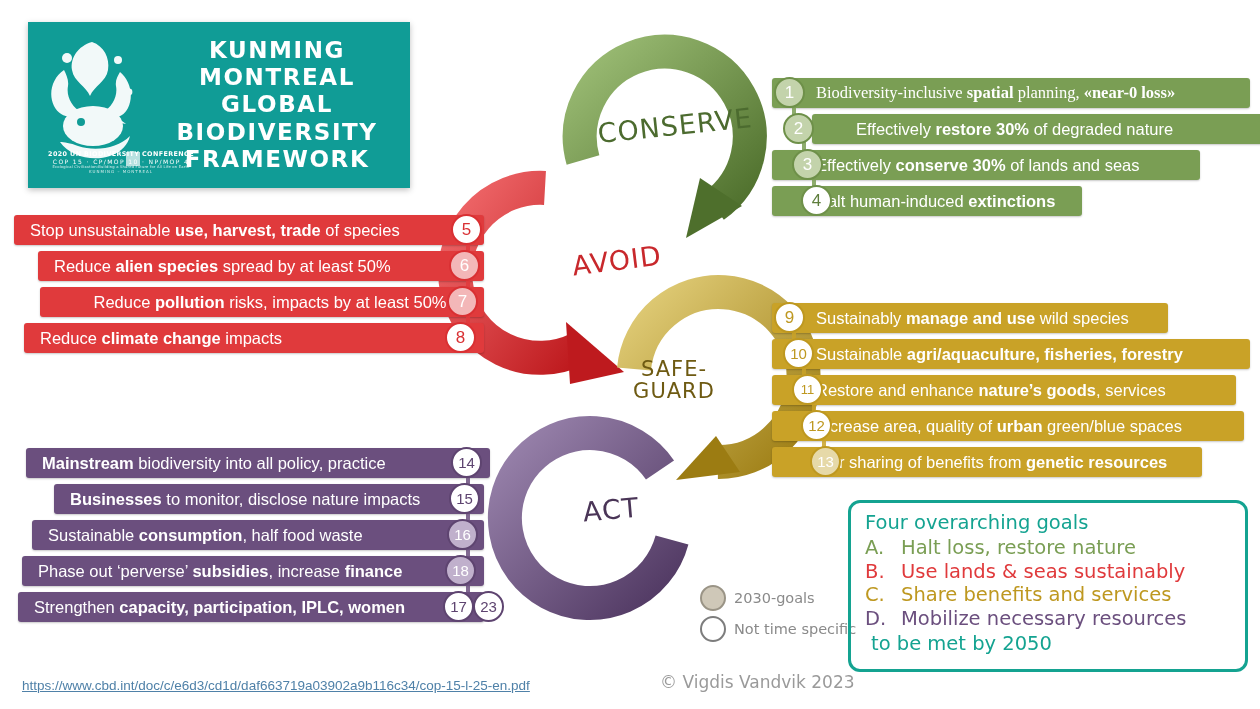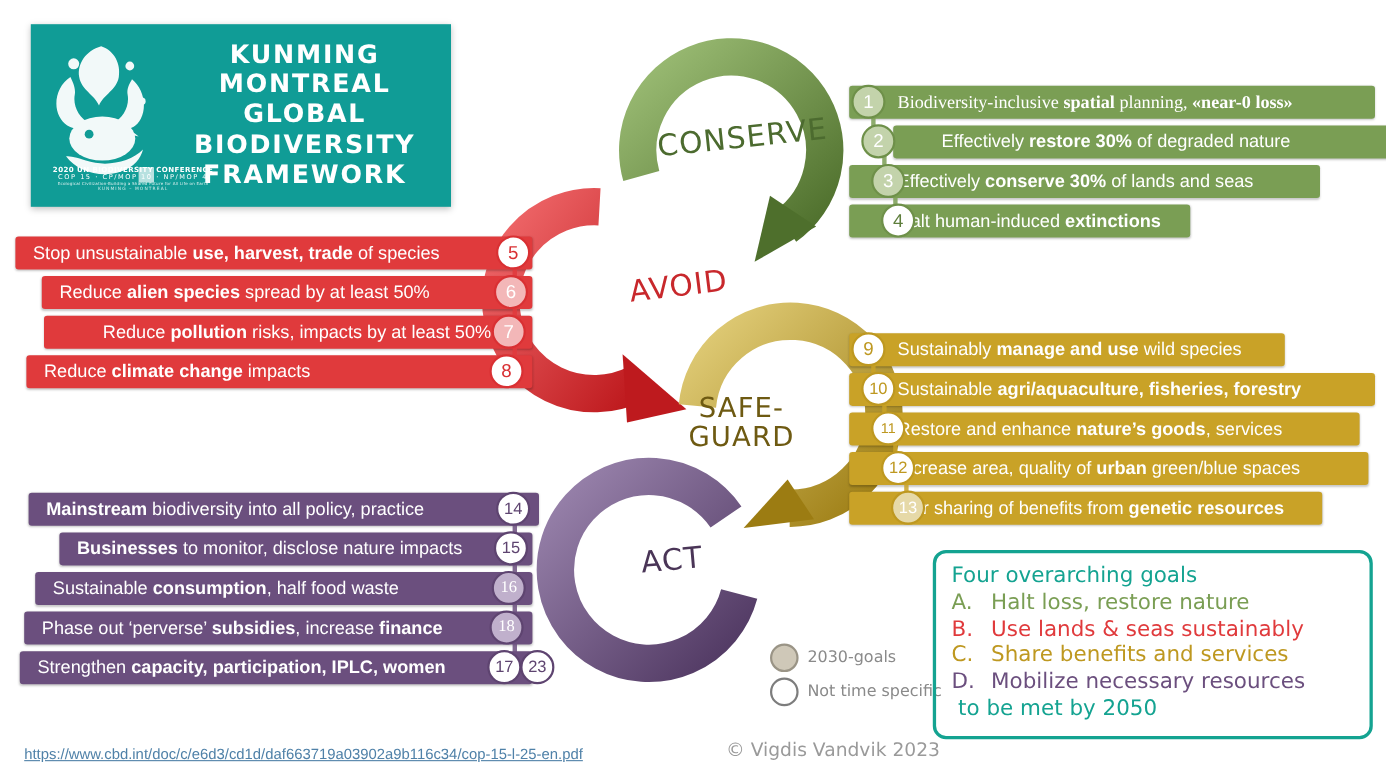--- a/index.html
+++ b/index.html
@@ -55,30 +55,30 @@
   .num.green.open{background:#ffffff;color:#5E7E3C;}
   .num.green.fill{background:#C3D3AB;color:#ffffff;}
   .num.red{border-color:#D93033;}
   .num.red.open{background:#ffffff;color:#D93033;}
   .num.red.fill{background:#F3B7B8;color:#ffffff;}
   .num.gold{border-color:#BE9820;}
   .num.gold.open{background:#ffffff;color:#BE9820;}
   .num.gold.fill{background:#E6D9A8;color:#ffffff;}
   .num.purple{border-color:#5E4470;}
   .num.purple.open{background:#ffffff;color:#5E4470;}
-  .num.purple.fill{background:#C0B0CC;color:#ffffff;font-family:Liberation Serif, serif;}
+  .num.purple.fill{background:#C0B0CC;color:#ffffff;}
   .arrow-label{
     position:absolute;font-family:"DejaVu Sans",sans-serif;
     font-size:27px;letter-spacing:1px;text-align:center;line-height:1.05;
   }
   #lbl-conserve{color:#4C6B2F;left:585px;top:112px;width:180px;
     transform:rotate(-6deg);}
   #lbl-avoid{color:#C8282C;left:552px;top:247px;width:130px;
     transform:rotate(-7deg);}
-  #lbl-safeguard{color:#6E5A12;left:614px;top:358px;width:120px;font-size:25px;}
+  #lbl-safeguard{color:#6E5A12;left:614px;top:358px;width:120px;font-size:21px;}
   #lbl-act{color:#4A3557;left:556px;top:496px;width:110px;transform:rotate(-5deg);}
 
   
   #legend{position:absolute;left:700px;top:582px;width:160px;height:62px;
     font-family:"DejaVu Sans",sans-serif;font-size:14.5px;color:#8A8A8A;}
   #legend .row{display:flex;align-items:center;height:31px;}
   #legend .sw{width:26px;height:26px;border-radius:50%;margin-right:8px;box-sizing:border-box;}
   #legend .sw.filled{background:#CFC8B8;border:2px solid #9A9486;}
   #legend .sw.empty{background:#ffffff;border:2px solid #7D7D7D;}
 

